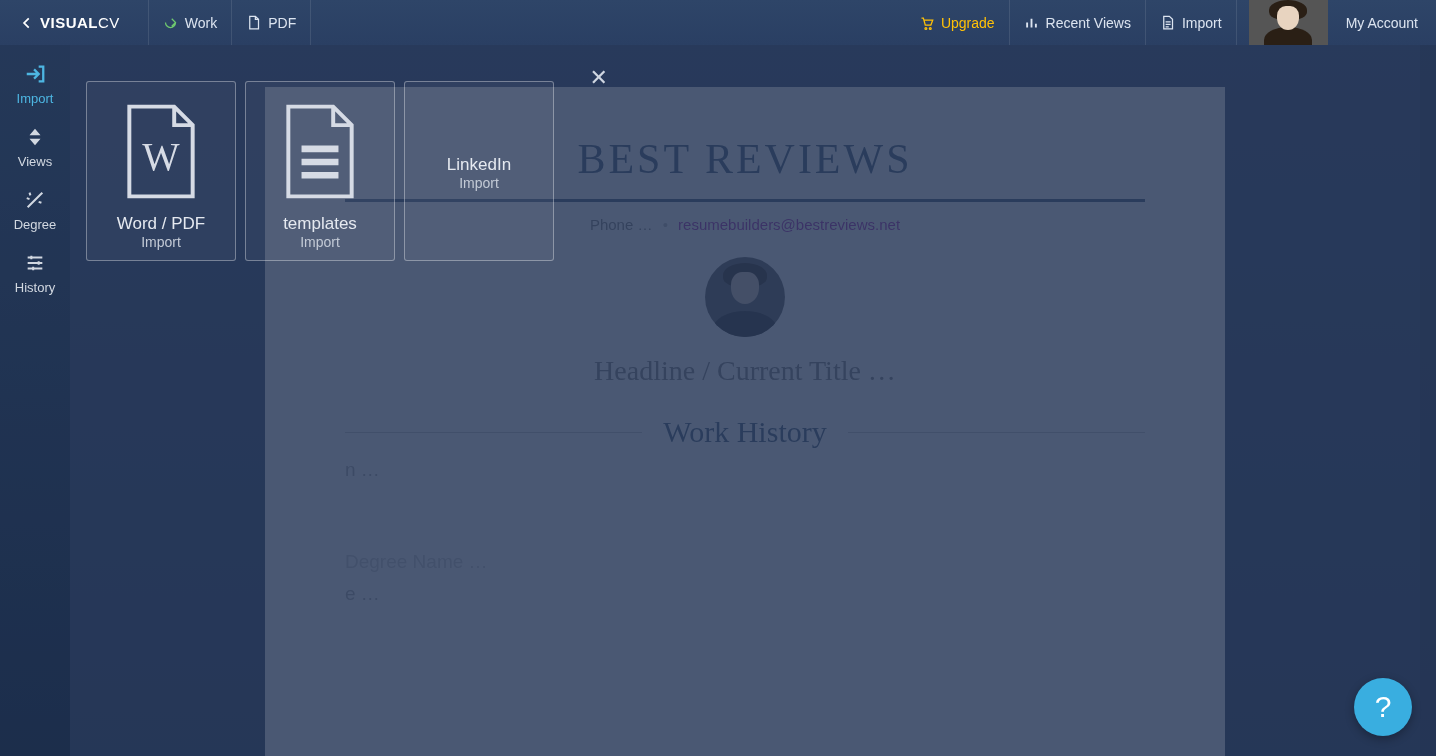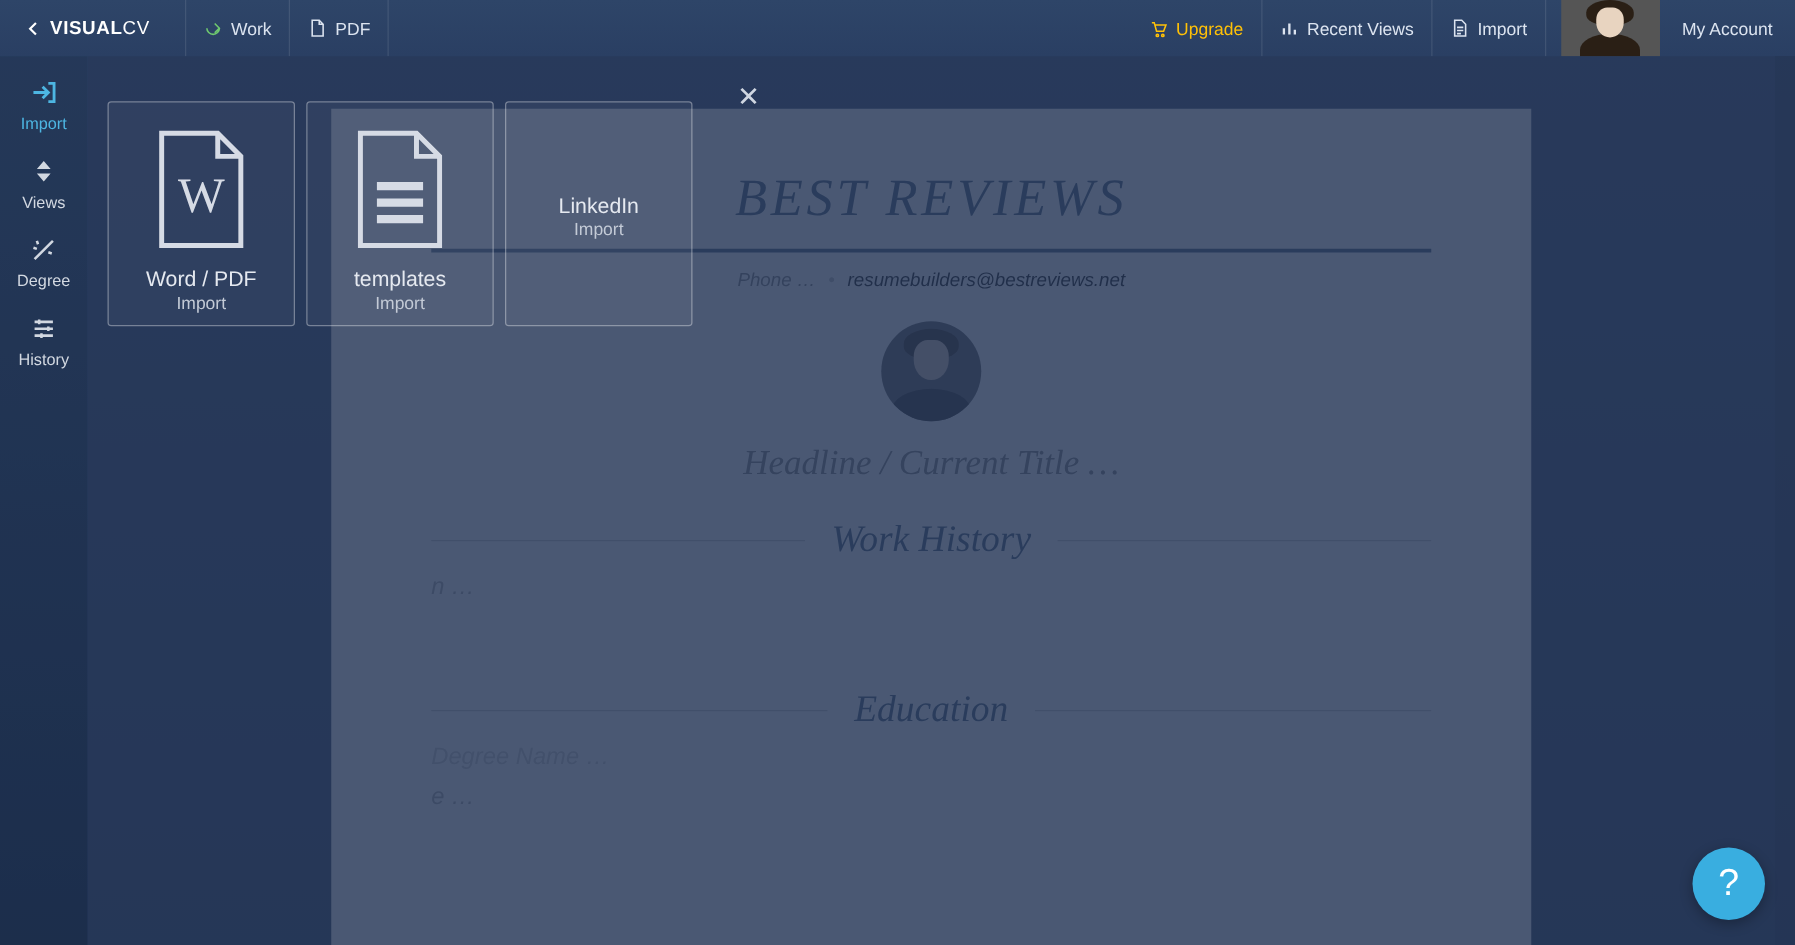--- a/index.html
+++ b/index.html
@@ -68,21 +68,20 @@
   .leftbar .tool svg { width: 22px; height: 22px; fill: currentColor; }
 
   
   .main {
     position: absolute;
     top: 45px; left: 70px; right: 16px; bottom: 0;
     display: flex;
     justify-content: center;
     padding-top: 42px;
     overflow: hidden;
-    font-style: italic;
   }
   .resume {
     width: 960px;
     background: #fff;
     color: #4a4a4a;
     text-align: center;
     padding: 48px 80px 0 80px;
     font-family: "Times New Roman", Georgia, serif;
     position: relative;
   }
@@ -91,21 +90,21 @@
     letter-spacing: 3px;
     color: #3b5570;
     padding-bottom: 10px;
   }
   .resume hr.thick {
     border: none;
     border-top: 3px solid #3b5570;
     margin: 6px 0 14px 0;
   }
   .resume .contact { font-family: Helvetica, Arial, sans-serif; color: #777; font-size: 15px; }
-  .resume .contact a { color: #000000; text-decoration: none; }
+  .resume .contact a { color: #a21caf; text-decoration: none; }
   .resume .contact .dot { margin: 0 6px; color: #bbb; }
   .resume .photo {
     width: 80px; height: 80px; border-radius: 50%; background: #555;
     margin: 24px auto 18px auto; position: relative; overflow: hidden;
   }
   .resume .photo .face {
     position: absolute; top: 15px; left: 50%; transform: translateX(-50%);
     width: 28px; height: 32px; background: #d8c6b4; border-radius: 40% 40% 50% 50%;
   }
   .resume .photo .hair {
@@ -279,25 +278,20 @@
     <div class="headline">Headline / Current Title …</div>
 
     <div class="section">
       <div class="line"></div>
       <div class="label">Work History</div>
       <div class="line"></div>
     </div>
     <div class="placeholder left-align">n …</div>
     <div style="height:50px"></div>
 
-    <div class="section">
-      <div class="line"></div>
-      <div class="label">Education</div>
-      <div class="line"></div>
-    </div>
     <div class="placeholder left-align" style="color:#ccc;">Degree Name …</div>
     <div class="placeholder left-align">e …</div>
   </div>
 </div>
 
 <div class="scrolltrack"></div>
 
 <div class="dim"></div>
 
 <div class="panel">

